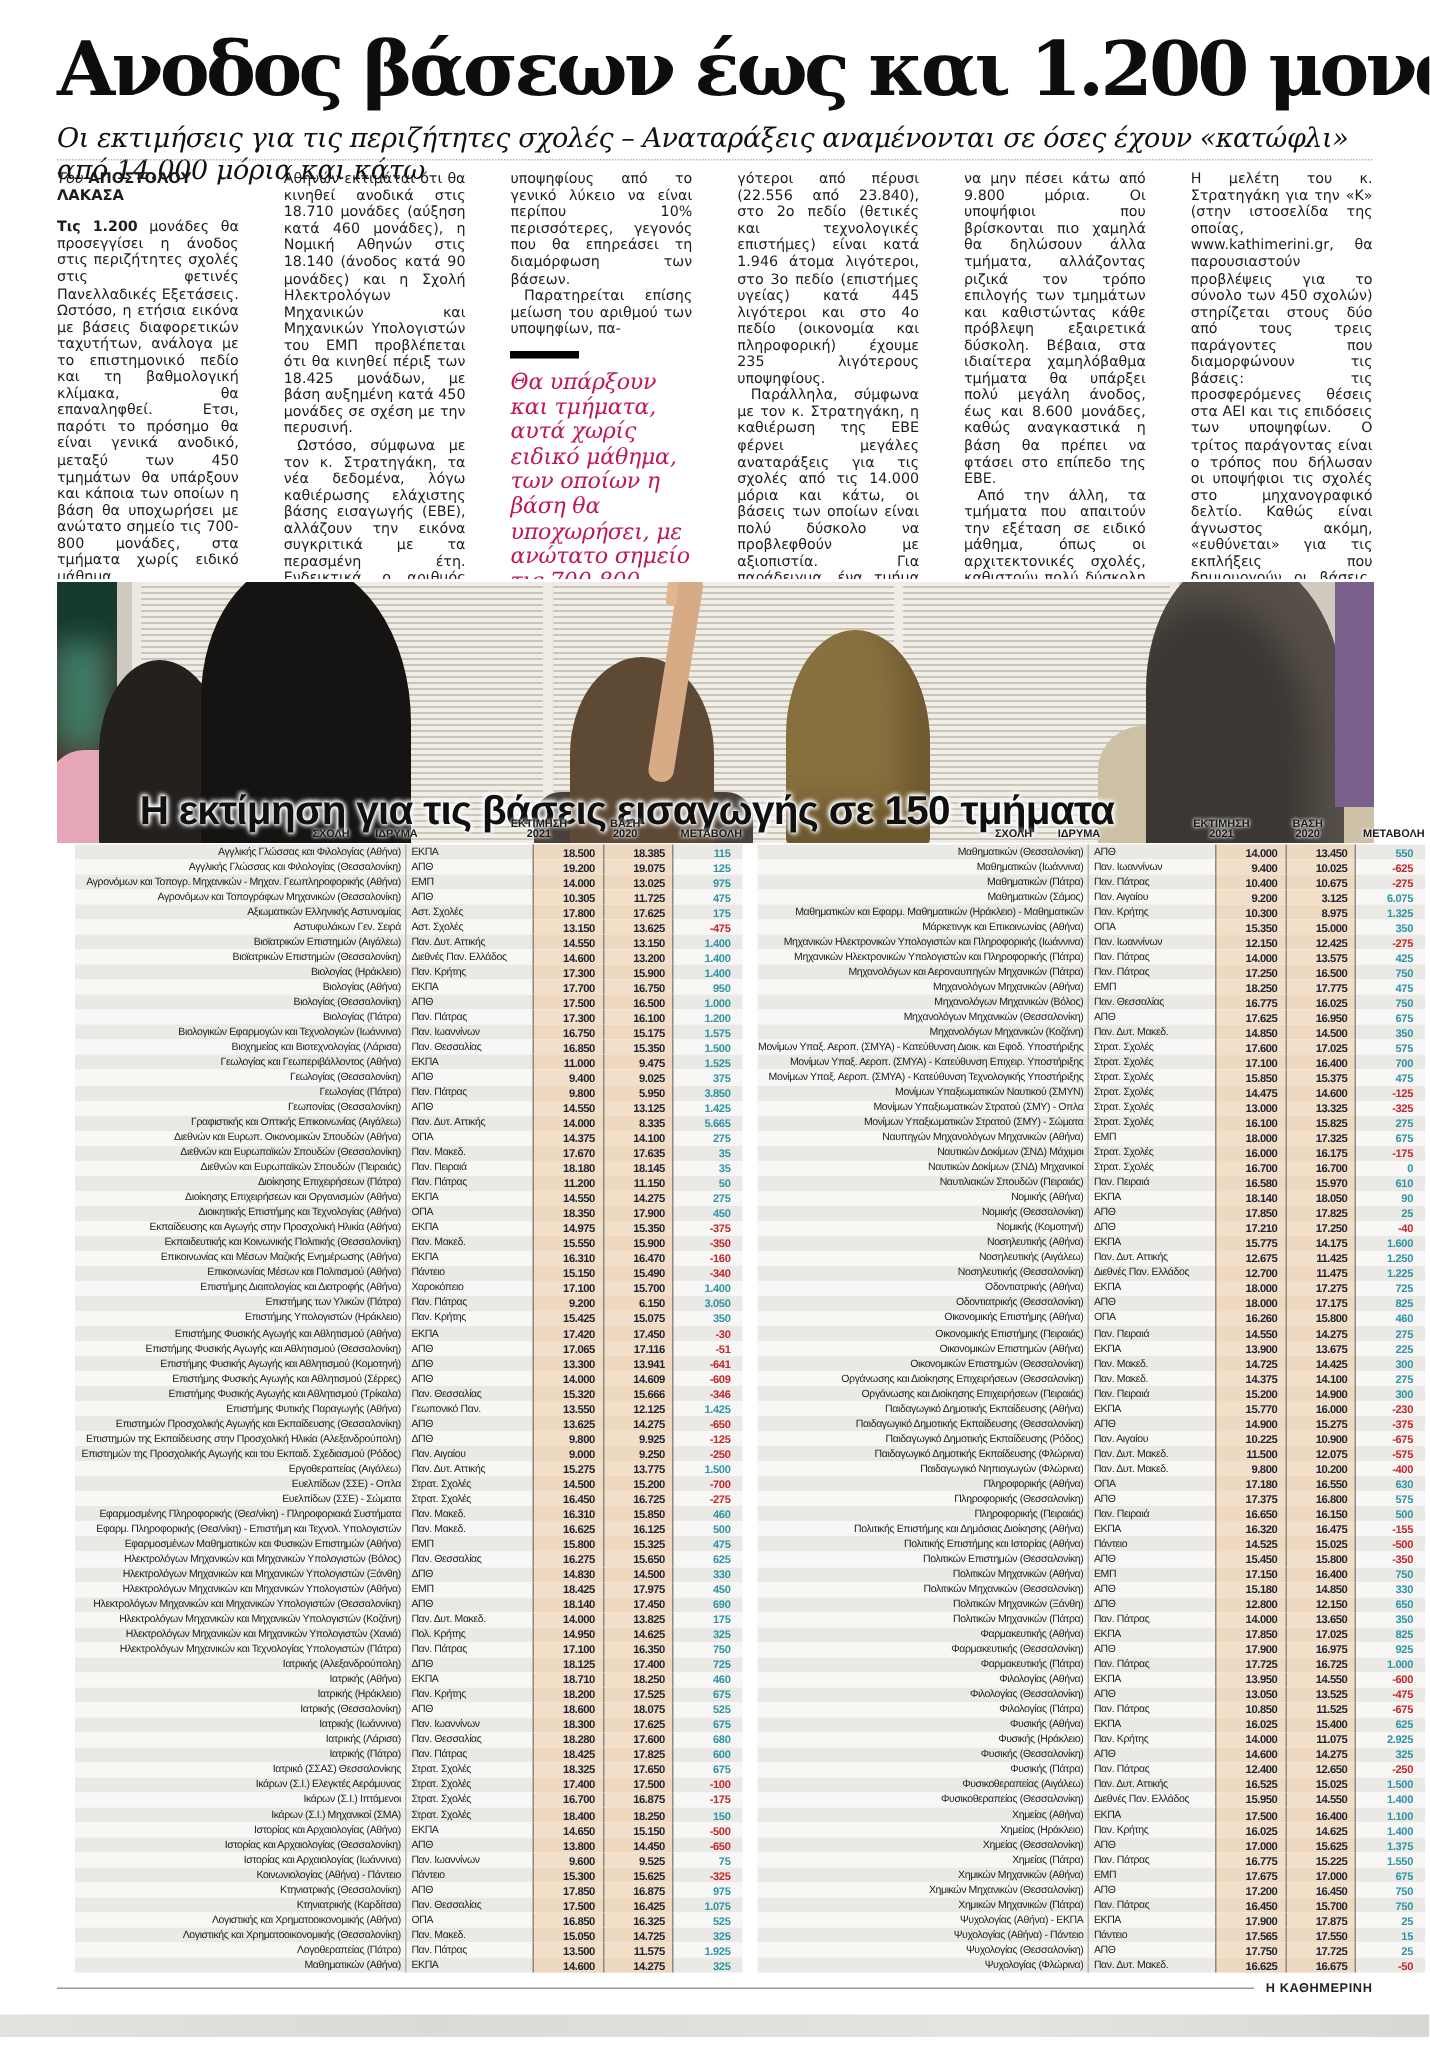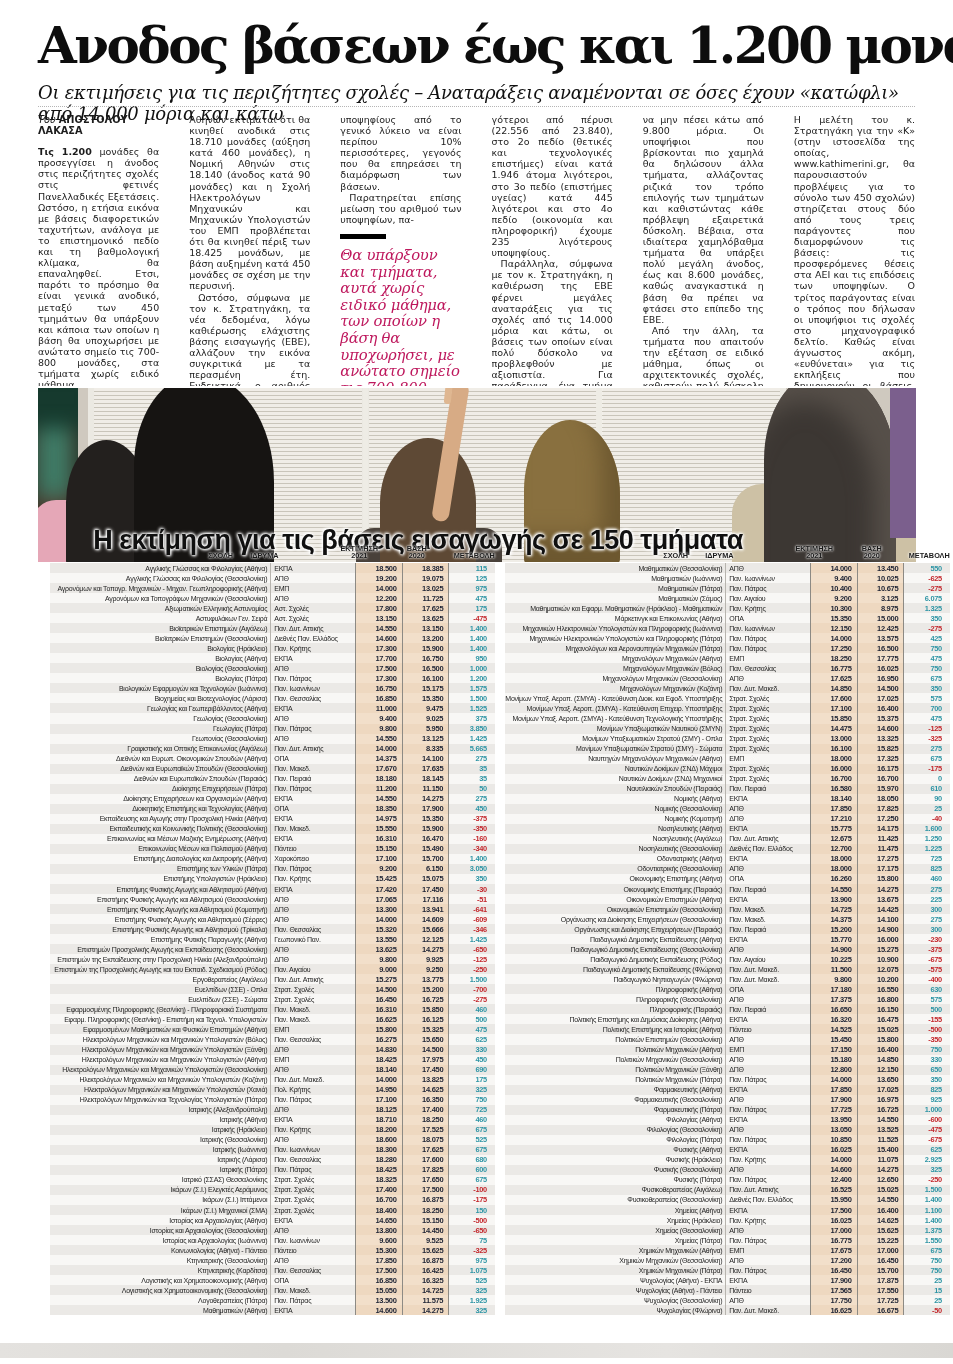--- a/index.html
+++ b/index.html
@@ -232,21 +232,21 @@
             </span>
           </div>
           <div class="row">
             <span class="cell name c-name">
               <span>Αγρονόμων και Τοπογράφων Μηχανικών (Θεσσαλονίκη)</span>
             </span>
             <span class="cell inst c-inst">
               <span>ΑΠΘ</span>
             </span>
             <span class="cell est c-num">
-              <span>12.200</span>
+              <span>10.305</span>
             </span>
             <span class="cell base c-num">
               <span>11.725</span>
             </span>
             <span class="cell chg c-num pos">
               <span>475</span>
             </span>
           </div>
           <div class="row">
             <span class="cell name c-name">
@@ -2738,15 +2738,19 @@
               <span>16.675</span>
             </span>
             <span class="cell chg c-num neg">
               <span>-50</span>
             </span>
           </div>
         </div>
     </div>
   </div>
 
+  <div class="footer">
+    <div class="rule"></div>
+    <div class="logo">Η ΚΑΘΗΜΕΡΙΝΗ</div>
+  </div>
   <div class="bottomband"></div>
 
 </div>
 
 </body></html>

